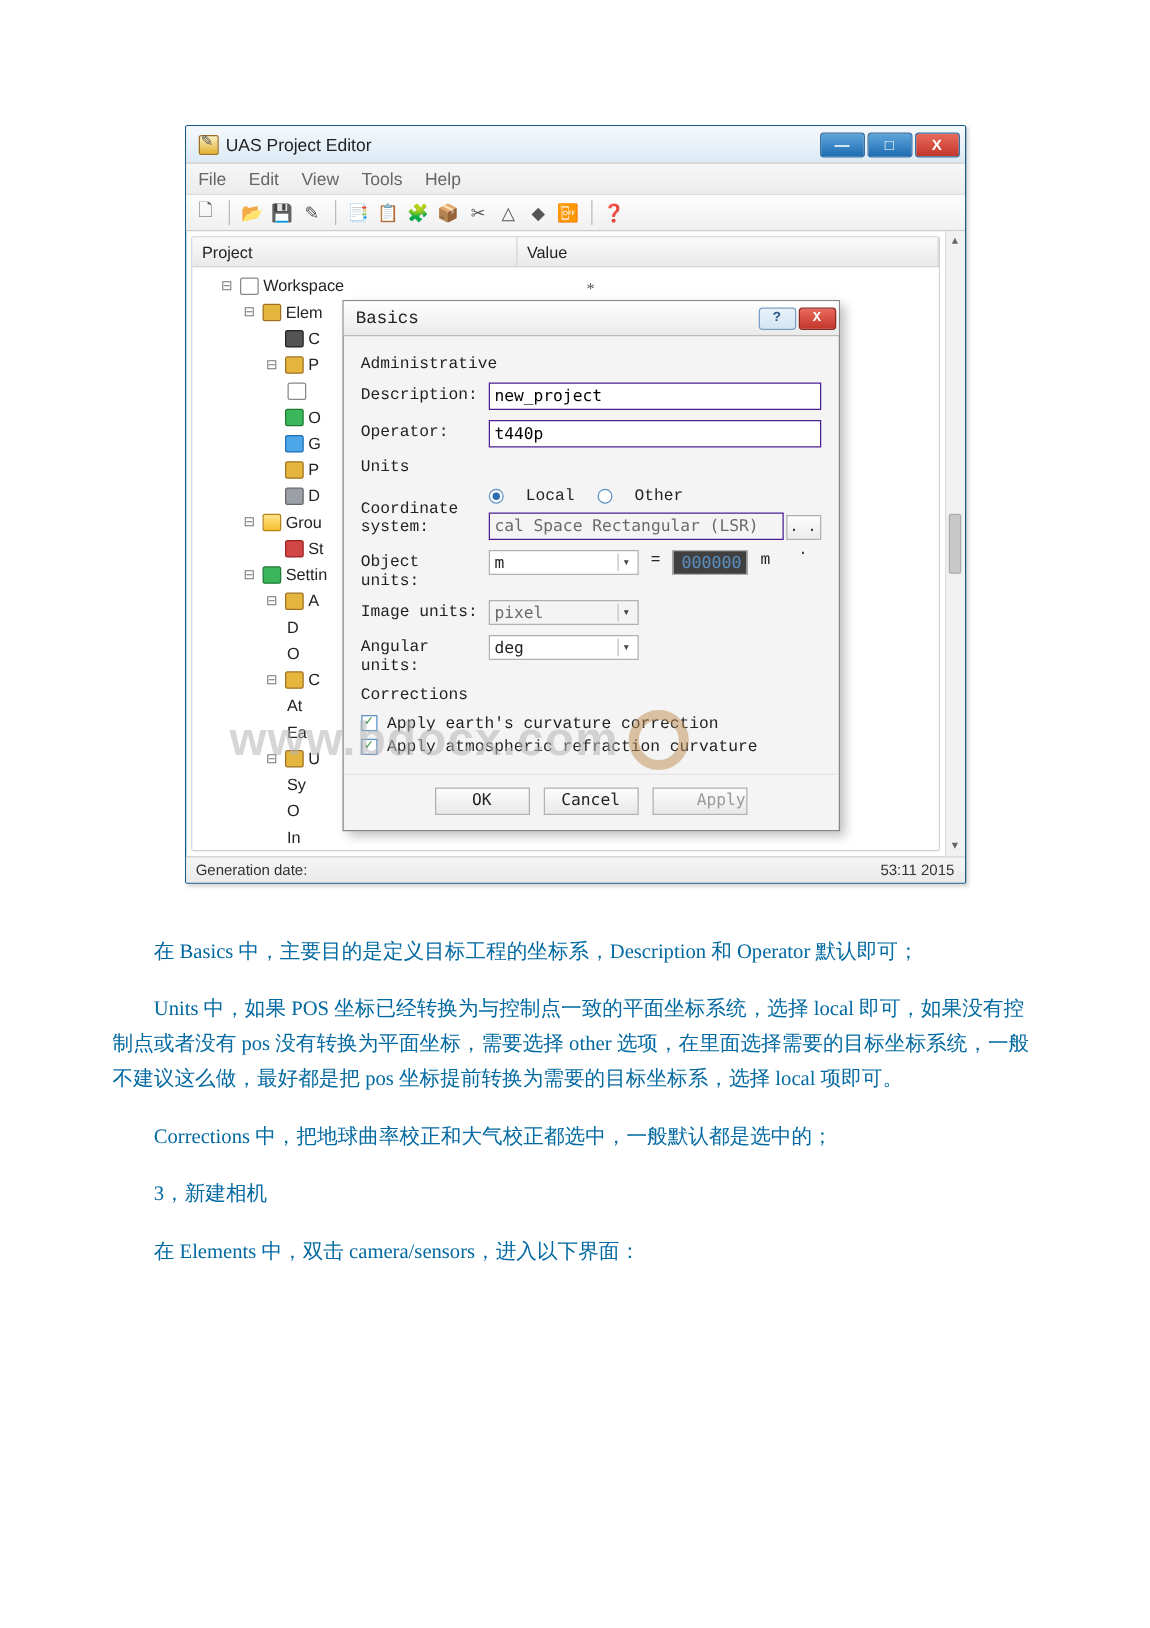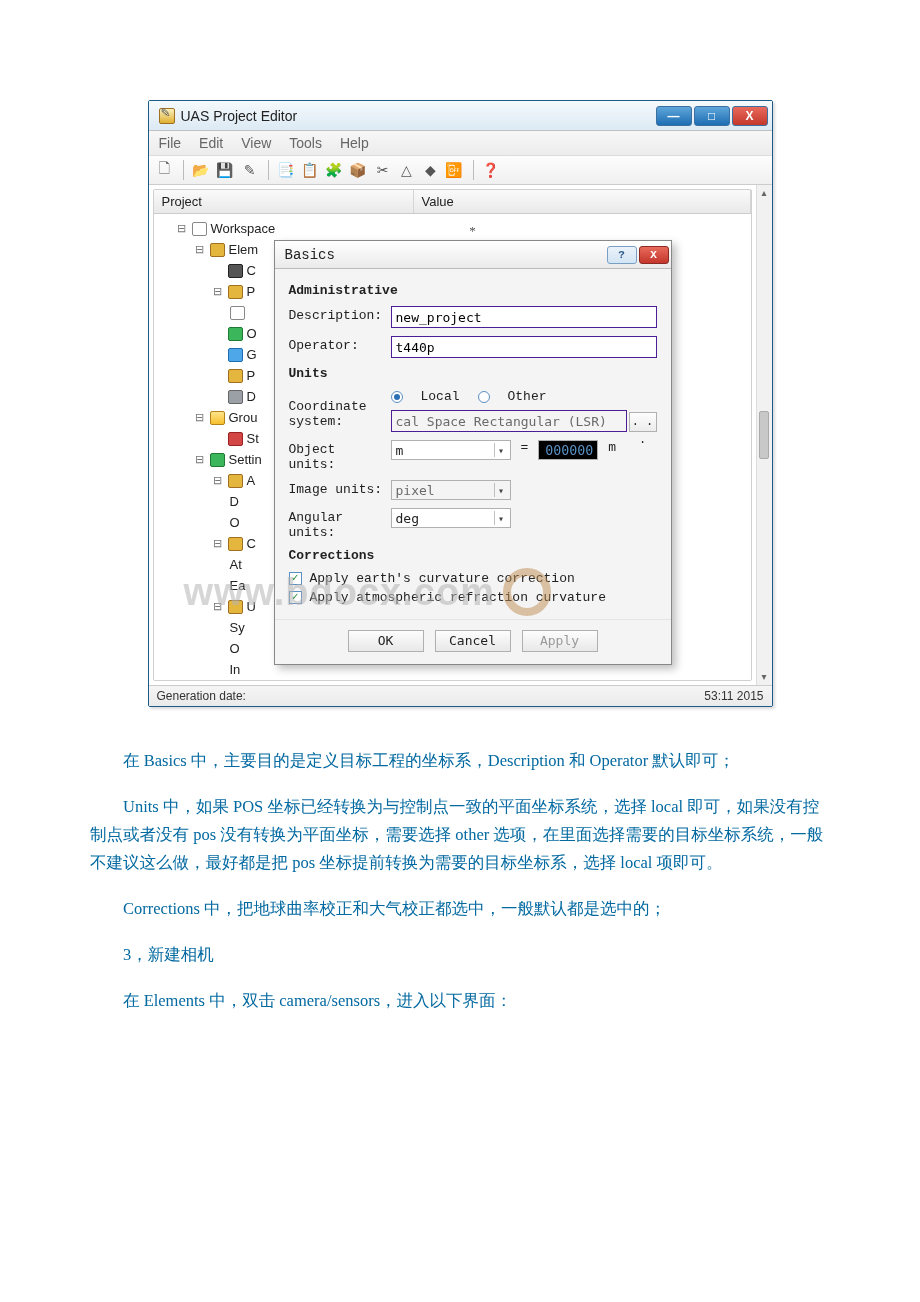--- a/index.html
+++ b/index.html
@@ -150,21 +150,21 @@
   .dlg-title .t { flex:1; font-size:14px; }
   .dlg-title .dbtn {
     width:30px; height:18px; border:1px solid #7a9fc4; border-radius:3px;
     margin-left:2px; display:flex;align-items:center;justify-content:center;
     font-size:11px; cursor:pointer;
     background: linear-gradient(#eaf2fa,#d3e5f4);
     color:#2c5a8a; font-weight:bold;
   }
   .dlg-title .dbtn.close { background:linear-gradient(#e86a5c,#c4362b); color:#fff; border-color:#8a2a22;}
   .dlg-body { padding: 10px 14px 4px 14px; }
-  .section-title { font-family: SimSun, "Courier New", monospace; margin: 4px 0 8px 0; font-weight: bold; }
+  .section-title { font-family: SimSun, "Courier New", monospace; margin: 4px 0 8px 0; }
   .row { display:flex; align-items:flex-start; margin-bottom:8px; gap:6px;}
   .row .lab { width:96px; padding-top:2px; }
   .txtin {
     flex:1; height:22px; border:1px solid #4c1d95; background:#fff;
     padding:1px 4px; font-family: SimSun, monospace; font-size:13px;
   }
   .txtin.ro { background:#f4f4f4; color:#6a6a6a; }
   .radio-row { display:flex; gap:18px; align-items:center; margin-bottom:6px;}
   .radio {
     width:12px;height:12px;border:1px solid #5a8fc2;border-radius:50%;
@@ -187,41 +187,41 @@
     font-family: SimSun, monospace; font-size:13px;
   }
   .combo.disabled { background:#f4f4f4; color:#6a6a6a; }
   .combo .caret {
     margin-left:auto; width:14px; height:14px;
     border-left:1px solid #c0c0c0;
     display:flex;align-items:center;justify-content:center; font-size:10px; color:#444;
   }
   .eq { padding:0 4px; }
   .num-in {
-    width:60px; height:20px; border:1px solid #b0b0b0; background:#000000;
+    width:60px; height:20px; border:1px solid #b0b0b0; background:#404040;
     color:#5a8fc2; font-family:SimSun, monospace; padding:0 4px; text-align:right;
   }
   .suffix { padding-left:4px; }
   .check-row { display:flex; align-items:center; gap:8px; margin:4px 0;}
   .chk {
     width:13px;height:13px;border:1px solid #5a8fc2;background:#fff;
     display:flex;align-items:center;justify-content:center;font-size:11px;color:#1e8a2e;
   }
   .chk.on::before { content:"✓"; line-height:11px; }
   .dlg-buttons {
     display:flex; justify-content:center; gap:11px; padding:10px 0 12px 0;
     border-top:1px solid #e4e4e4; margin-top:6px;
     font-family:SimSun, monospace;
   }
   .dlg-buttons .btn {
     width:76px; height:22px; border:1px solid #b0b0b0;
     background:linear-gradient(#fdfdfd,#e8e8e8);
     text-align:center; line-height:20px; cursor:pointer;
   }
-  .dlg-buttons .btn.disabled { color:#9a9a9a; }
+  .dlg-buttons .btn.disabled { color:#9a9a9a;text-align:right; }
 
   
   .watermark {
     position:absolute; left:30px; top:354px;
     font-size: 38px; font-weight:bold; color: rgba(180,180,180,.55);
     letter-spacing:1px; font-family: Arial, sans-serif;
     pointer-events:none; display:flex; align-items:center; gap:8px;
     z-index:5;
   }
   .watermark .logo-o {

